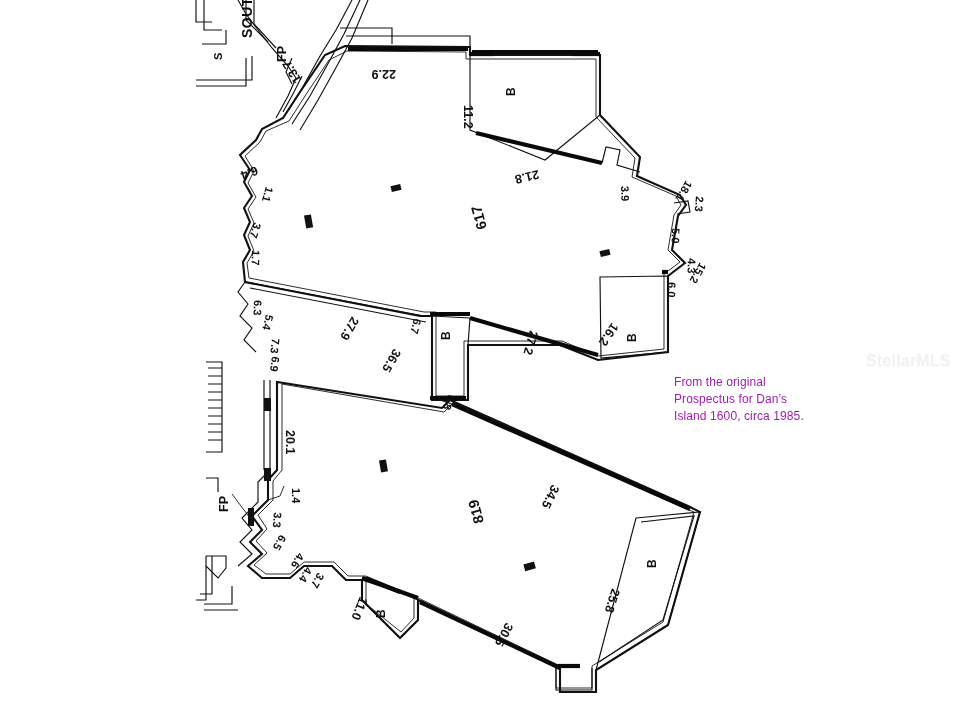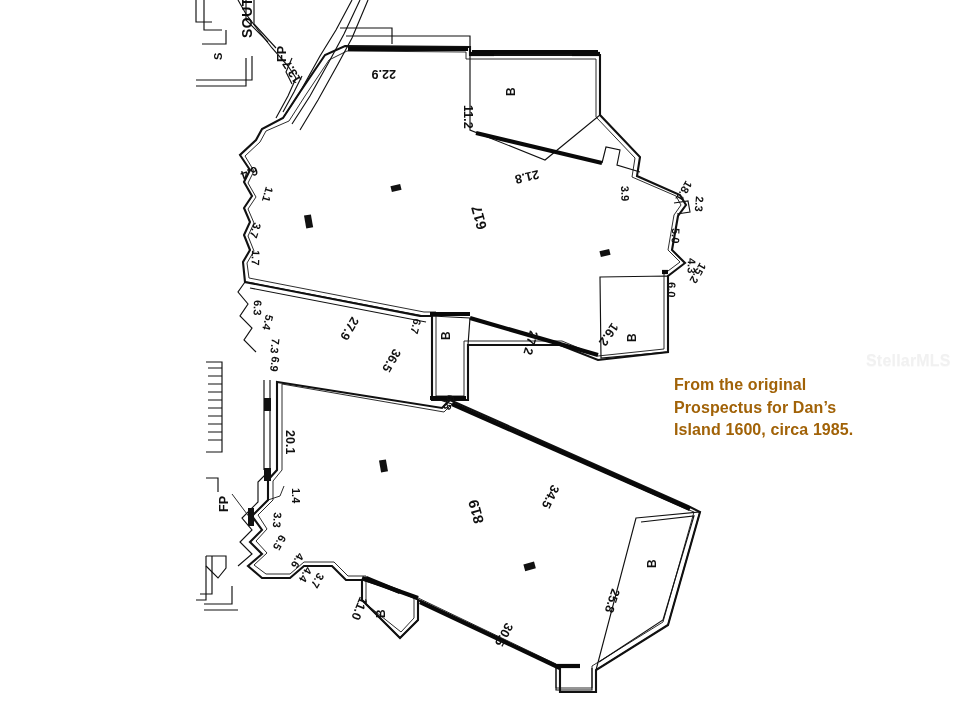--- a/index.html
+++ b/index.html
@@ -11,23 +11,23 @@
     overflow:hidden;
     position:relative;
   }
   #stage{position:absolute;left:0;top:0;width:960px;height:720px;}
 
   
   #annotation{
     position:absolute;
     left:674px; top:374px;
     width:230px;
-    color:#a16207;
-    font-size:16px;
-    font-weight:bold;
+    color:#a21caf;
+    font-size:12px;
+    font-weight:normal;
     line-height:1.42;
     letter-spacing:.1px;
     white-space:pre-line;
   }
 
   
   #watermark{
     position:absolute;
     left:866px; top:352px;
     font-size:16px;

